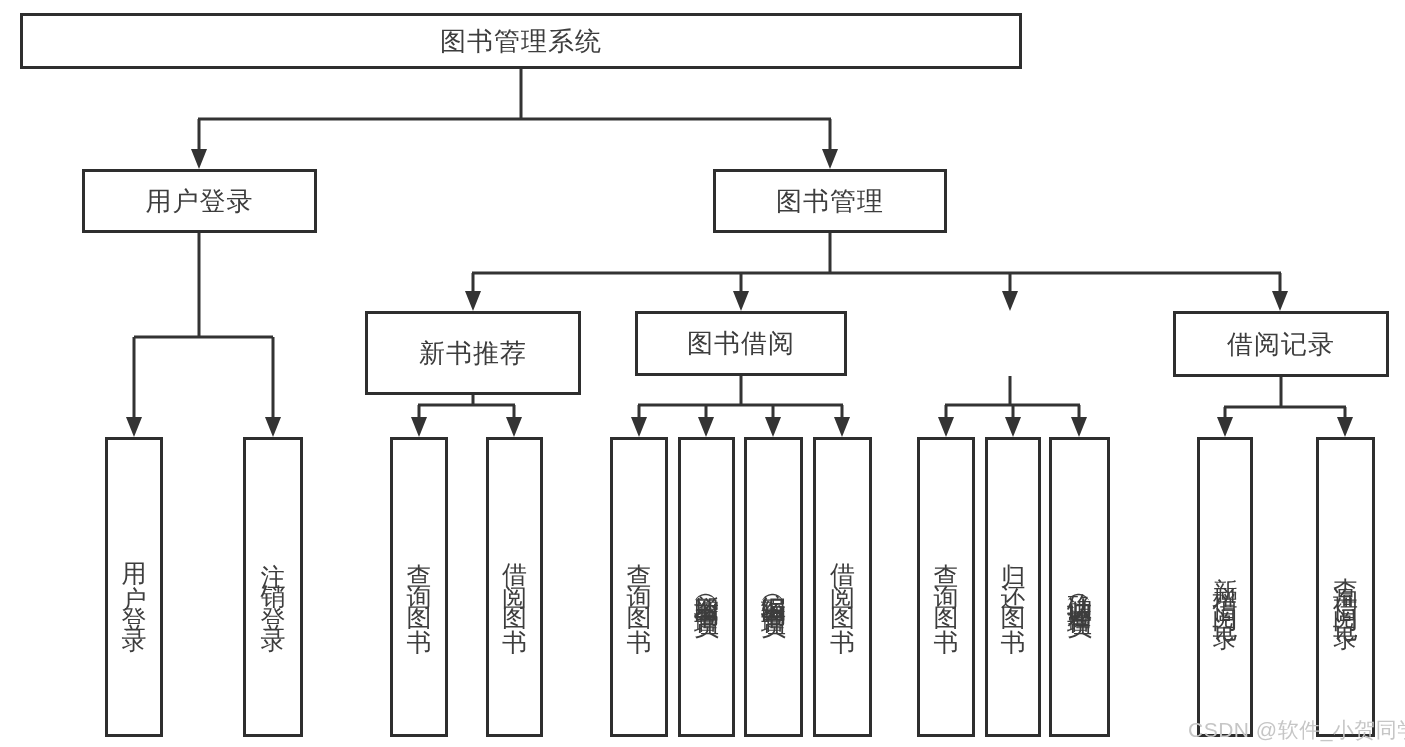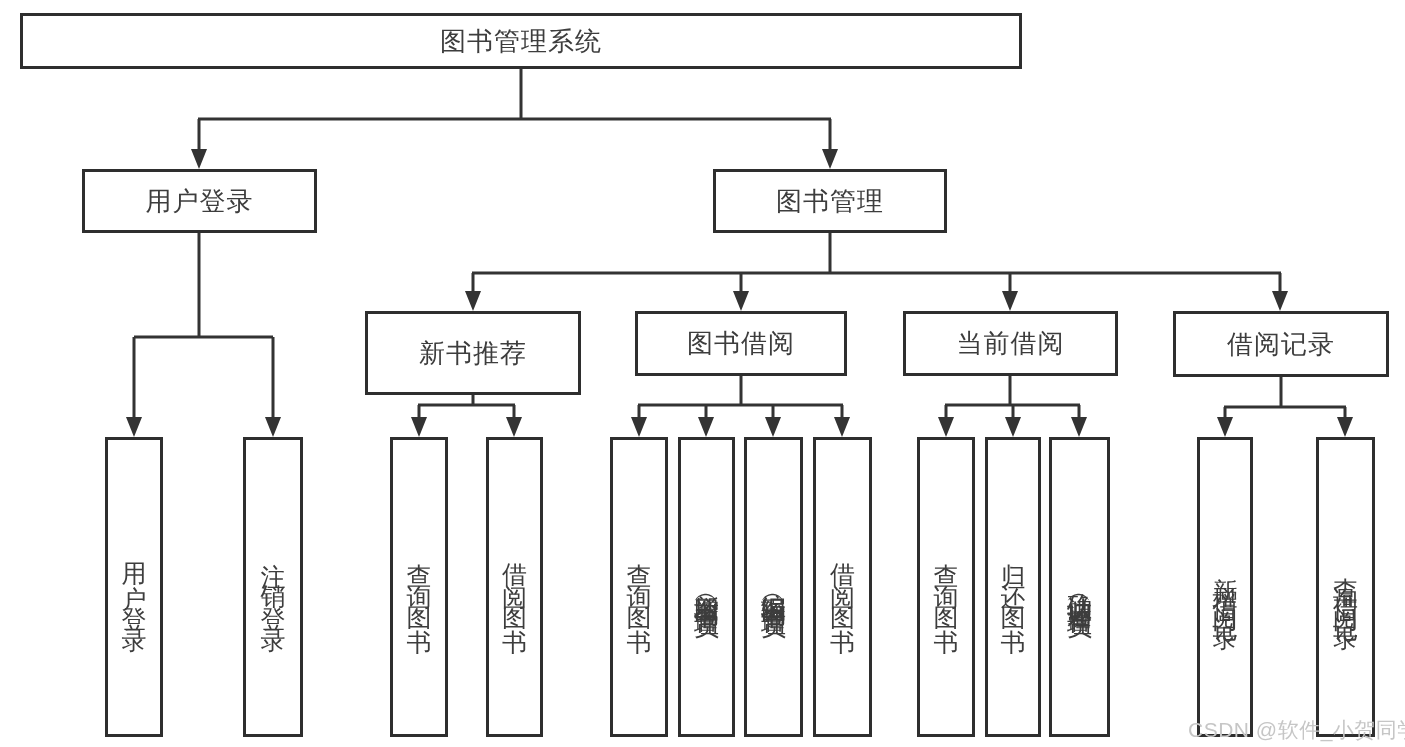--- a/index.html
+++ b/index.html
@@ -89,23 +89,20 @@
   <div class="box hnode" style="left:713px;top:169px;width:234px;height:64px;">
     <span>图书管理</span>
   </div>
 
   <div class="box hnode" style="left:365px;top:311px;width:216px;height:84px;">
     <span>新书推荐</span>
   </div>
   <div class="box hnode" style="left:635px;top:311px;width:212px;height:65px;">
     <span>图书借阅</span>
   </div>
-  <div class="box hnode" style="left:903px;top:311px;width:215px;height:65px;">
-    <span>当前借阅</span>
-  </div>
   <div class="box hnode" style="left:1173px;top:311px;width:216px;height:66px;">
     <span>借阅记录</span>
   </div>
 
   <div class="box leaf ls4" style="left:105px;top:437px;width:58px;height:300px;">
     <span>用户登录</span>
   </div>
   <div class="box leaf ls4" style="left:243px;top:437px;width:60px;height:300px;">
     <span>注销登录</span>
   </div>

